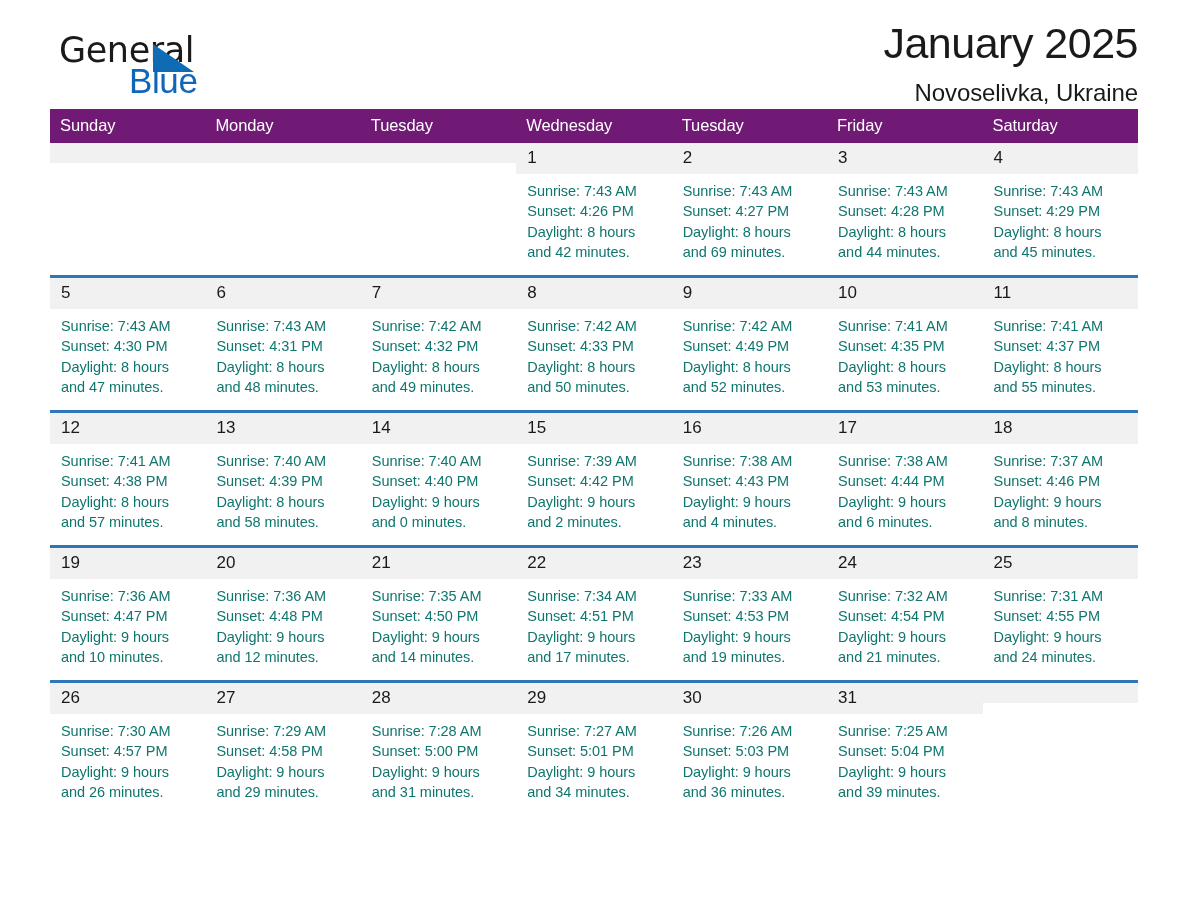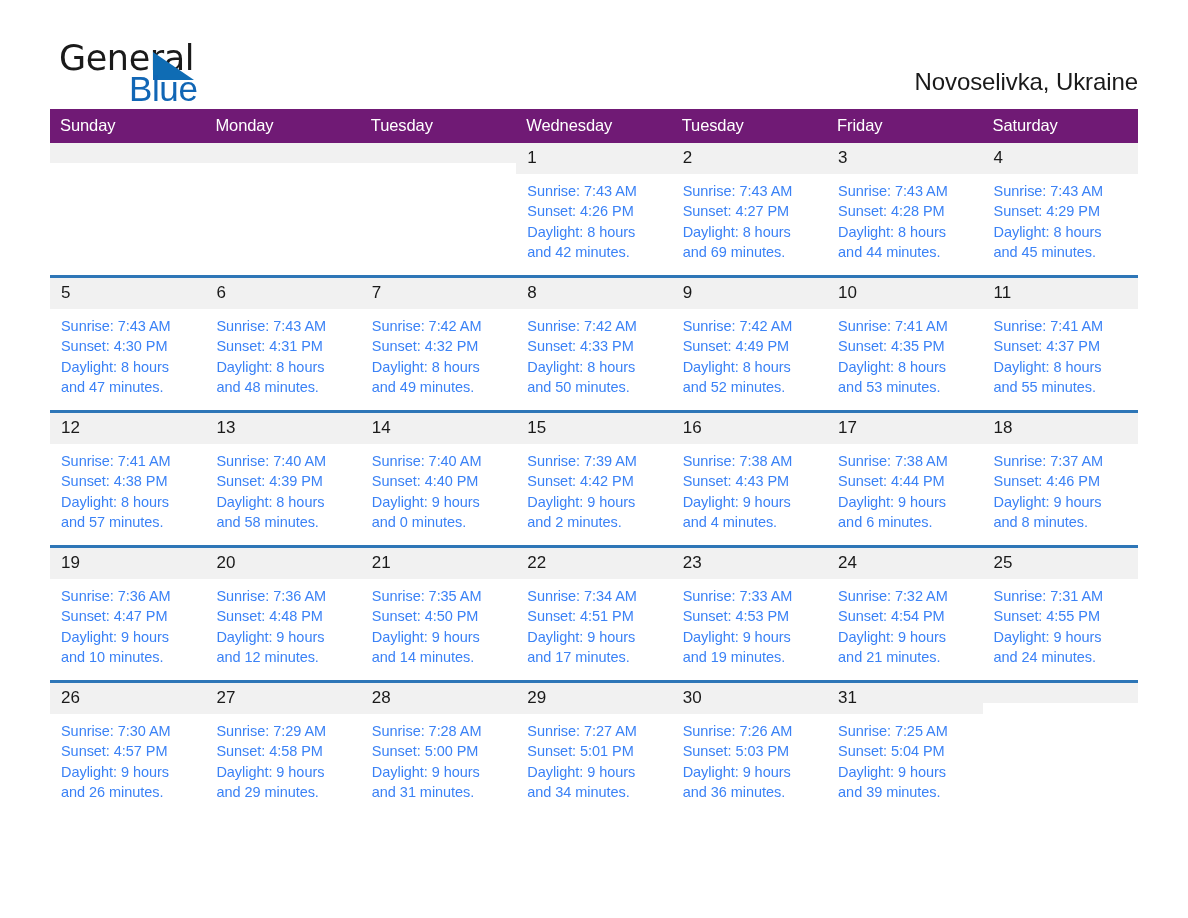--- a/index.html
+++ b/index.html
@@ -19,21 +19,21 @@
     position: relative;
     width: 1188px;
     height: 918px;
     box-sizing: border-box;
     padding: 0 50px;
   }
 
   
   .top {
     display: flex;
-    align-items: center;
+    align-items: flex-end;
     justify-content: space-between;
     padding-top: 44px;
     height: 108px;
     box-sizing: border-box;
   }
 
   .logo {
     position: relative;
     width: 220px;
     height: 80px;
@@ -129,21 +129,21 @@
     box-sizing: border-box;
   }
   .daynum.empty {
     color: transparent;
   }
 
   .cell-body {
     padding: 7px 8px 0 11px;
     font-size: 14.5px;
     line-height: 20.3px;
-    color: #3b82f6;
+    color: #0f766e;
     letter-spacing: -0.05px;
   }
   .cell-body div {
     white-space: nowrap;
   }
   .cell-empty .cell-body { visibility: hidden; }
 
 </style>
 </head>
 <body>
@@ -152,20 +152,21 @@
 
   <div class="top">
 
     <div class="logo">
       <span class="logo-general">General</span>
       <span class="logo-triangle"></span>
       <span class="logo-blue">Blue</span>
     </div>
 
     <div class="title-block">
+      <div class="month-title">January 2025</div>
       <div class="location">Novoselivka, Ukraine</div>
     </div>
 
   </div>
 
   <table class="calendar">
     <thead>
       <tr>
         <th>Sunday</th>
         <th>Monday</th>

